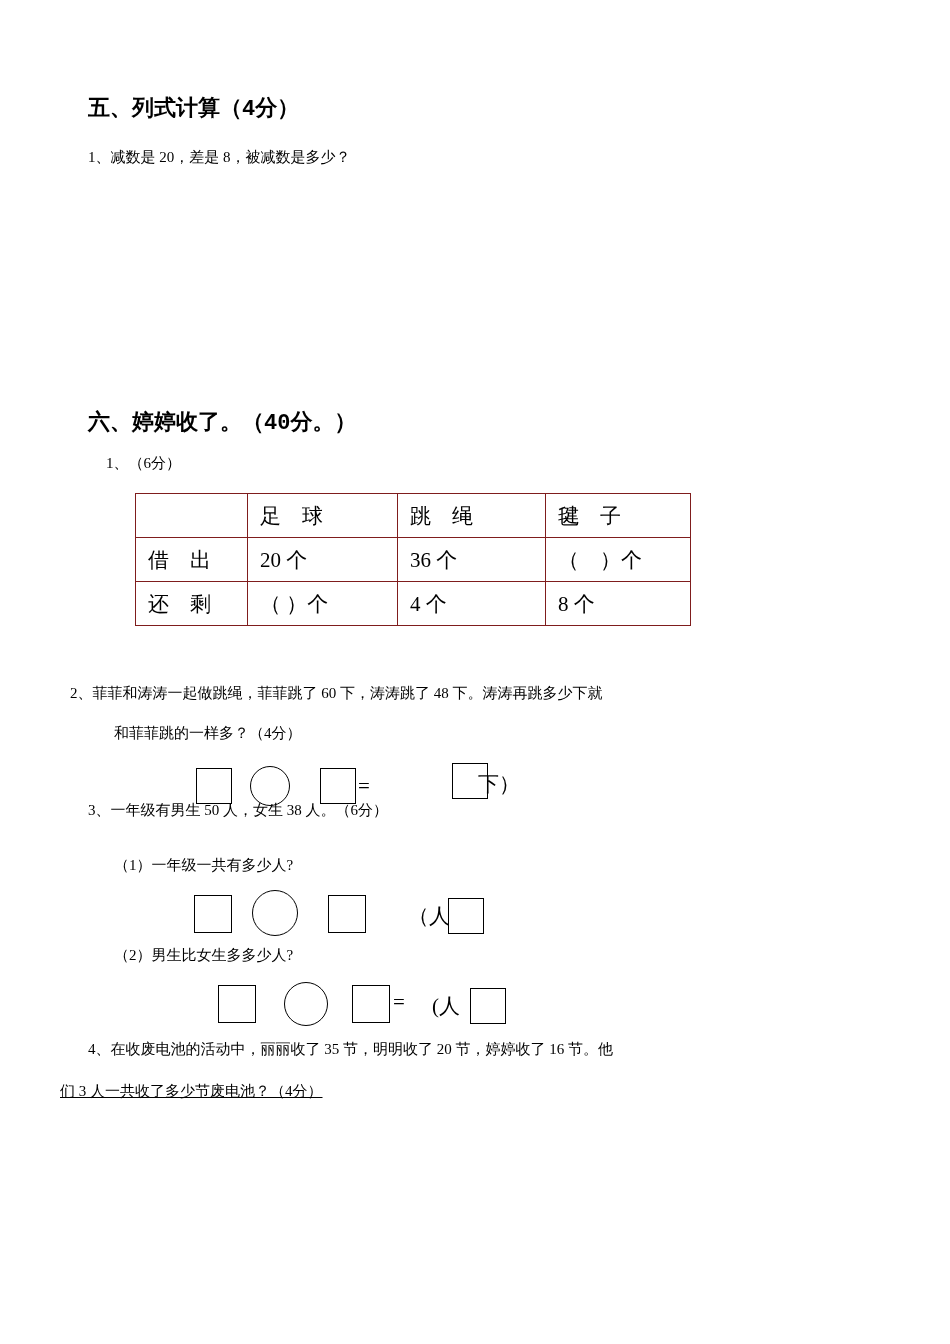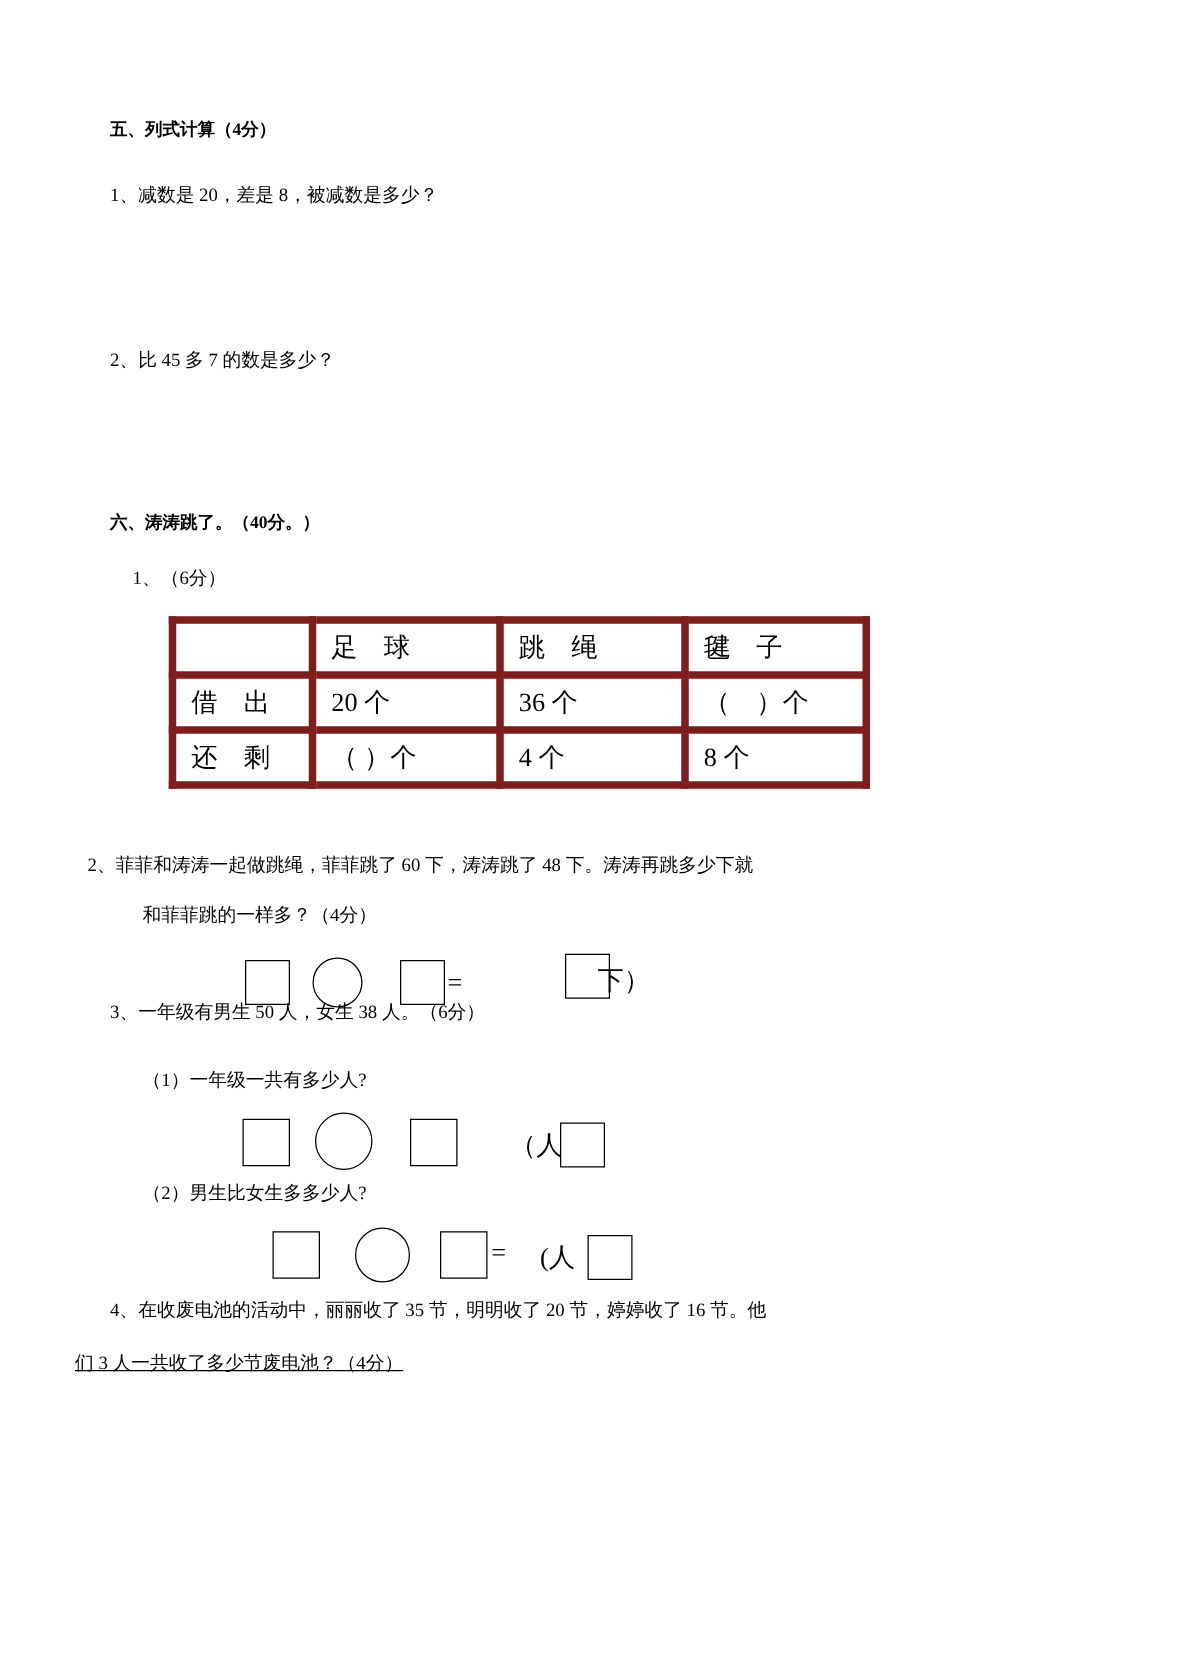--- a/index.html
+++ b/index.html
@@ -9,30 +9,30 @@
     width: 950px;
     height: 1344px;
     margin: 0 auto;
     background: #ffffff;
     font-family: "Liberation Serif", "DejaVu Serif", serif;
     color: #000000;
     overflow: hidden;
   }
   .abs { position: absolute; white-space: nowrap; }
   .t { font-size: 15px; line-height: 1.3; }
-  .heading { font-size: 14px; font-weight: bold; line-height: 1.3; }
+  .heading { font-size: 22px; font-weight: bold; line-height: 1.3; font-family: Liberation Mono, monospace; }
   table.qtable {
     position: absolute;
     left: 135px; top: 493px;
     border-collapse: collapse;
     table-layout: fixed;
     font-size: 21px;
   }
   table.qtable td {
-    border: 6px solid #7f1d1d;
+    border: 1px solid #7f1d1d;
     height: 44px;
     padding: 0 0 0 12px;
     vertical-align: middle;
     overflow: hidden;
     white-space: nowrap;
   }
   td.c0 { width: 112px; }
   td.c1 { width: 150px; }
   td.c2 { width: 148px; }
   td.c3 { width: 145px; }
@@ -49,23 +49,22 @@
   }
   .eqtext { font-size: 21px; }
 </style>
 </head>
 <body>
 
 <div class="page">
 
   <div class="abs heading" style="left:88px; top:96px;">五、列式计算（4分）</div>
   <div class="abs t" style="left:88px; top:148px;">1、减数是 20，差是 8，被减数是多少？</div>
-  <div class="abs t" style="left:88px; top:280px;">2、比 45 多 7 的数是多少？</div>
 
-  <div class="abs heading" style="left:88px; top:410px;">六、涛涛跳了。（40分。）</div>
+  <div class="abs heading" style="left:88px; top:410px;">六、婷婷收了。（40分。）</div>
   <div class="abs t" style="left:88px; top:454px;margin-left:18px;">1、（6分）</div>
 
   <table class="qtable">
     <tbody>
         <tr>
       <td class="c0"></td>
       <td class="c1">足　球</td>
       <td class="c2">跳　绳</td>
       <td class="c3">毽　子</td>
     </tr>

